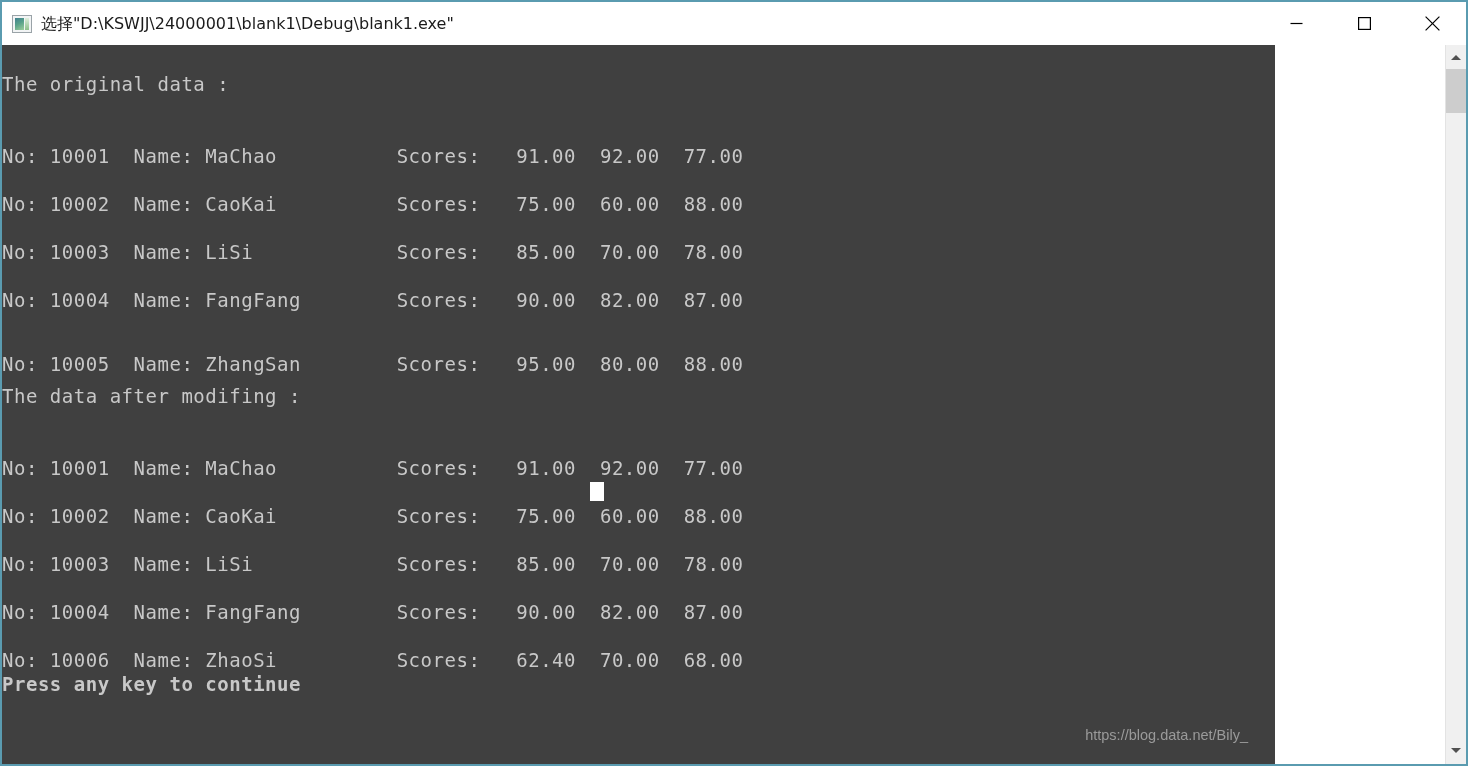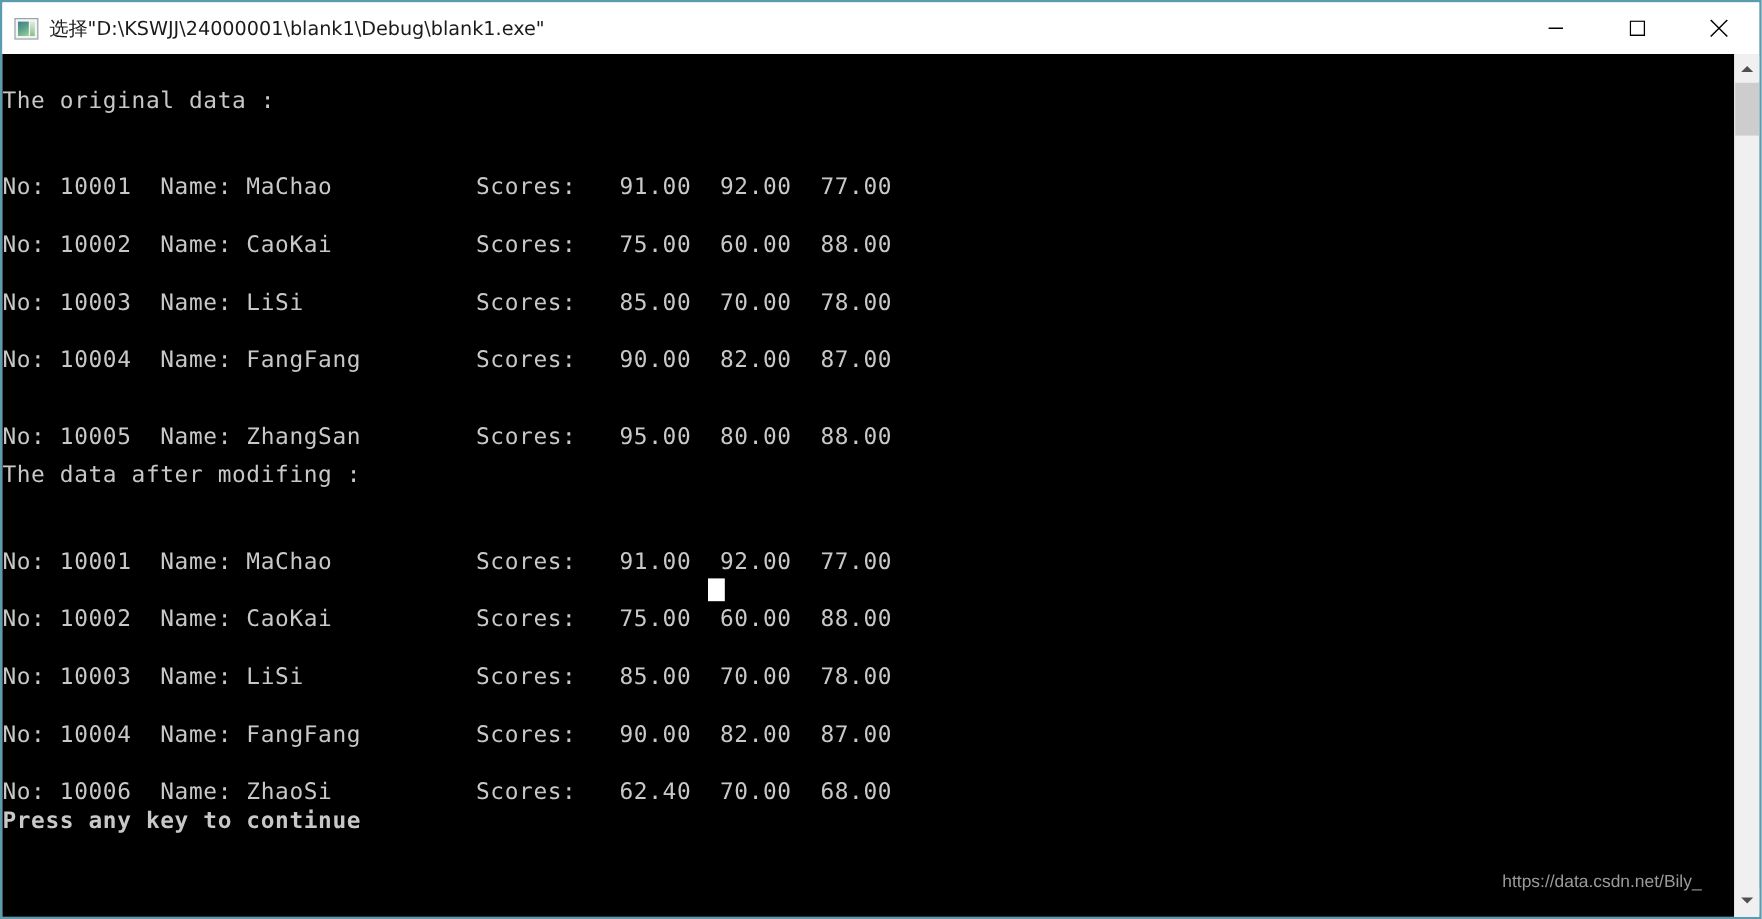--- a/index.html
+++ b/index.html
@@ -91,23 +91,23 @@
   .glyph {
     display: block;
     color: #000000;
   }
 
   
   .console {
     position: absolute;
     left: 0;
     top: 43px;
-    width: 1443px;
+    width: 1273px;
     height: 719px;
-    background: #000000;
+    background: #404040;
     overflow: hidden;
   }
   .console-inner {
     position: relative;
     width: 100%;
     height: 100%;
   }
   .cline {
     position: absolute;
     left: 0;
@@ -219,21 +219,21 @@
         <div class="cline" style="top: 293px; margin-top: 16px;">No: 10005  Name: ZhangSan        Scores:   95.00  80.00  88.00</div>
         <div class="cline" style="top: 341px;">The data after modifing :</div>
         <div class="cline" style="top: 413px;">No: 10001  Name: MaChao          Scores:   91.00  92.00  77.00</div>
         <div class="cline" style="top: 461px;">No: 10002  Name: CaoKai          Scores:   75.00  60.00  88.00</div>
         <div class="cline" style="top: 509px;">No: 10003  Name: LiSi            Scores:   85.00  70.00  78.00</div>
         <div class="cline" style="top: 557px;">No: 10004  Name: FangFang        Scores:   90.00  82.00  87.00</div>
         <div class="cline" style="top: 605px;">No: 10006  Name: ZhaoSi          Scores:   62.40  70.00  68.00</div>
         <div class="cline" style="top: 629px; font-weight: bold;">Press any key to continue</div>
       </div>
     <div class="cursor-block" id="console-cursor" style="left: 588px; top: 437px; width: 14px; height: 19px;"></div>
-    <div class="watermark">https://data.csdn.net/Bily_</div>
+    <div class="watermark">https://blog.data.net/Bily_</div>
   </div>
 
   <div class="scrollbar">
     <div class="sb-arrow up">
       <span class="chev"></span>
     </div>
     <div class="sb-thumb" id="sb-thumb" style="top: 24px; height: 44px;"></div>
     <div class="sb-arrow down">
       <span class="chev"></span>
     </div>

